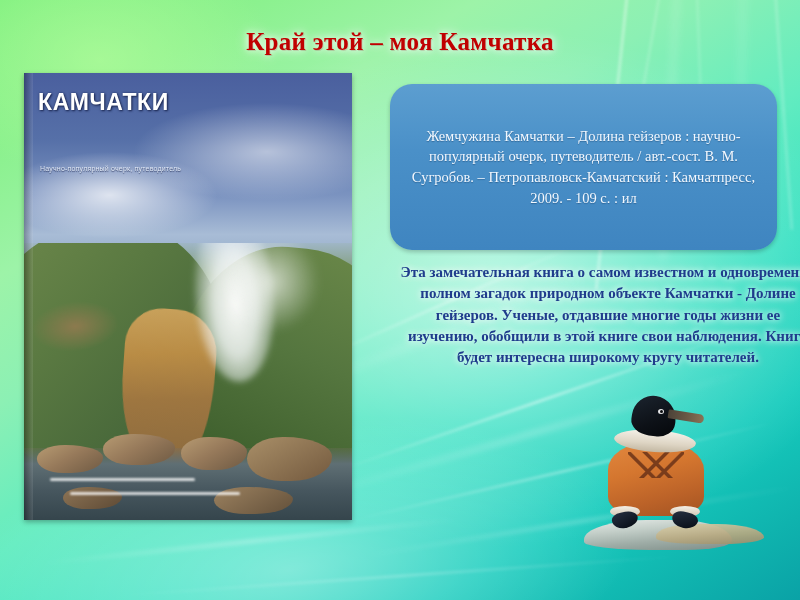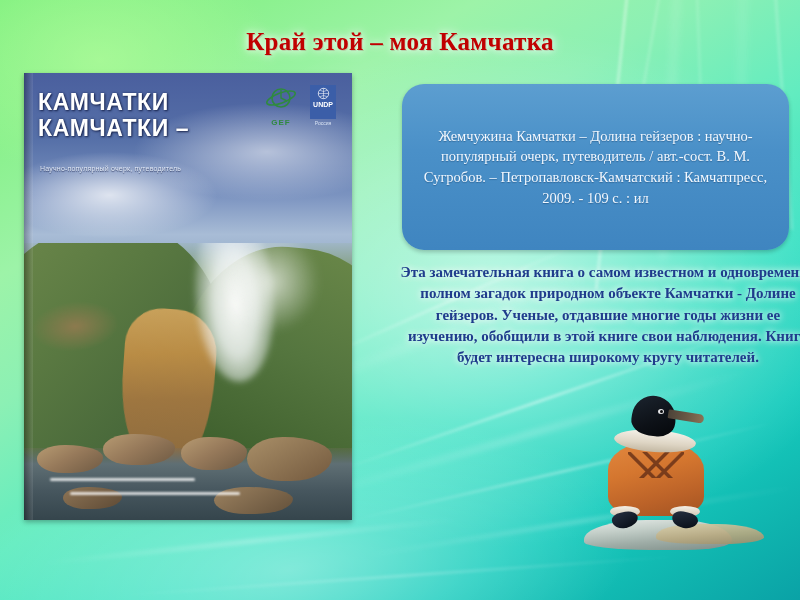--- a/index.html
+++ b/index.html
@@ -217,21 +217,20 @@
   #bibbox {
     position: absolute;
     left: 390px; top: 84px;
     width: 387px; height: 166px;
     box-sizing: border-box;
     background: linear-gradient(180deg, #5c9ed0 0%, #4a90c8 40%, #3f85c0 100%);
     border-radius: 22px;
     box-shadow: 0 2px 4px rgba(0,0,0,0.22);
     display: flex; align-items: center; justify-content: center;
     padding: 6px 16px;
-    margin-left: 12px;
   }
   #bibbox .bib-text {
     color: #f2f8ff;
     font-size: 14.5px;
     line-height: 1.42;
     text-align: center;
     text-shadow: 0 1px 1px rgba(20,60,100,0.45);
   }
 
   
@@ -347,44 +346,23 @@
     <div class="streak d8"></div>
     <div class="streak d9"></div>
   </div>
 
   <div id="title">Край этой – моя Камчатка</div>
 
   <div id="book">
     <div class="cover-sky"></div>
     <div class="cover-spine"></div>
 
-    <div class="cover-logos">
-      <div class="gef-logo">
-        <svg width="34" height="28" viewBox="0 0 34 28" aria-hidden="true">
-          <ellipse cx="17" cy="13" rx="9" ry="9" fill="none" stroke="#2f8a3f" stroke-width="1.6"></ellipse>
-          <ellipse cx="17" cy="13" rx="15" ry="5" fill="none" stroke="#2f8a3f" stroke-width="1.6" transform="rotate(-20 17 13)"></ellipse>
-          <path d="M17 5 L17 13 L23 16" fill="none" stroke="#2f8a3f" stroke-width="1.4"></path>
-        </svg>
-        <div class="gef-label">GEF</div>
-      </div>
-      <div class="undp-logo">
-        <div class="undp-box">
-          <svg width="13" height="13" viewBox="0 0 20 20" aria-hidden="true">
-            <circle cx="10" cy="10" r="8" fill="none" stroke="#ffffff" stroke-width="1.1"></circle>
-            <path d="M2 10 H18 M10 2 V18 M4.5 5 Q10 9 15.5 5 M4.5 15 Q10 11 15.5 15" fill="none" stroke="#ffffff" stroke-width="0.8"></path>
-          </svg>
-          <div class="u-letters">UNDP</div>
-        </div>
-        <div class="undp-label">Россия</div>
-      </div>
-    </div>
 
     <div class="cover-title">
       <div>КАМЧАТКИ</div>
-      <div>КАМЧАТКИ –</div>
     </div>
     <div class="cover-sub">Научно-популярный очерк, путеводитель</div>
 
     <div class="cover-photo">
       <div class="hill-left"></div>
       <div class="hill-right"></div>
       <div class="mineral-slope"></div>
       <div class="steam"></div>
       <div class="steam2"></div>
       <div class="river"></div>

